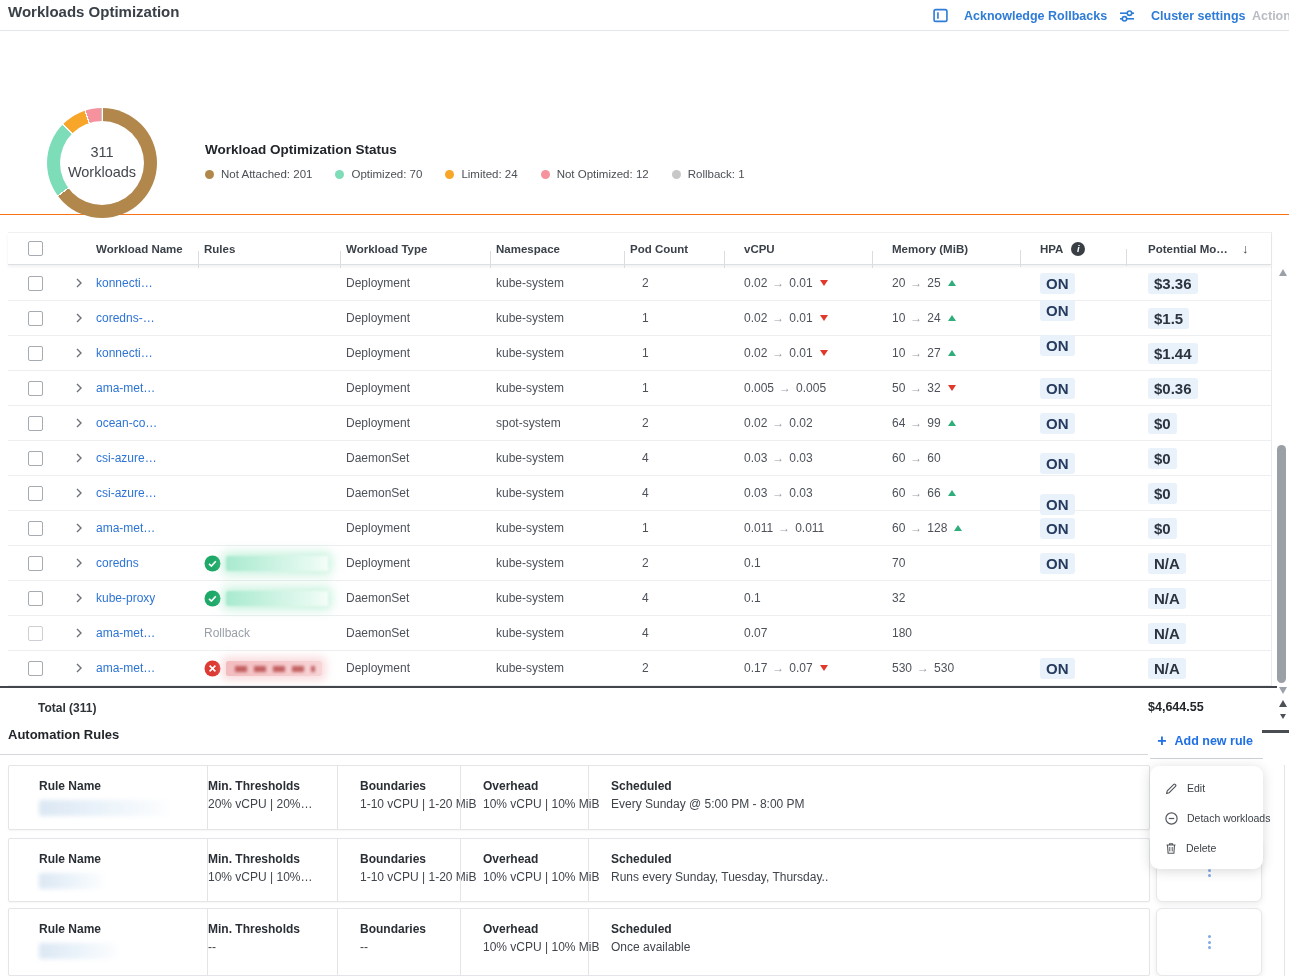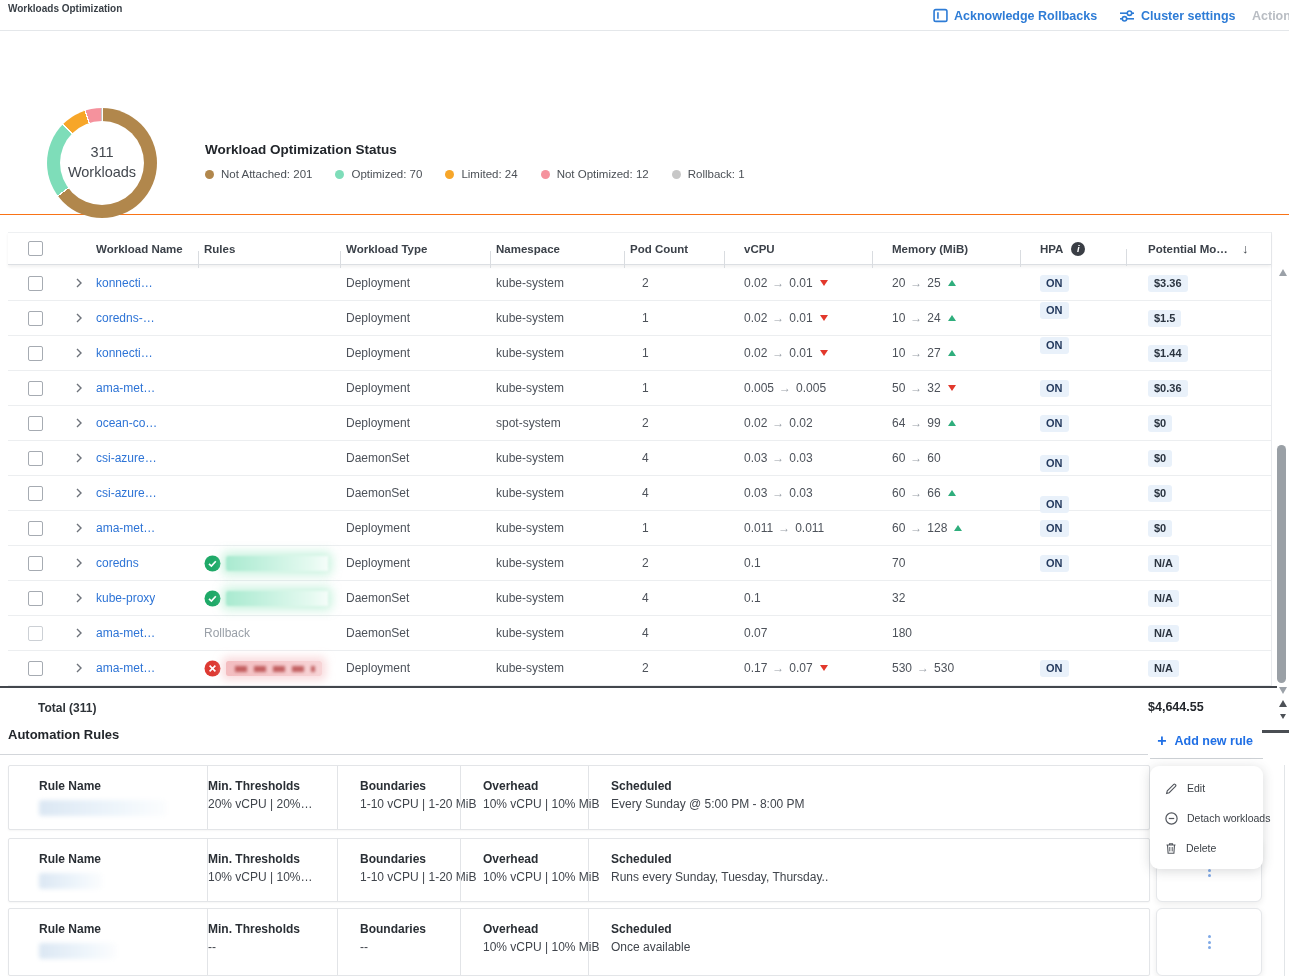--- a/index.html
+++ b/index.html
@@ -3,22 +3,22 @@
 <meta charset="utf-8">
 <style>
   * { margin:0; padding:0; box-sizing:border-box; }
   html,body { width:1289px; height:976px; }
   body {
     position:relative; overflow:hidden; background:#fff;
     font-family:"Liberation Sans", sans-serif; color:#42474e;
   }
   
   .topbar { position:absolute; top:0; left:0; width:1289px; height:31px; background:#fff; border-bottom:1px solid #e4e7ea; }
-  .page-title { position:absolute; left:8px; top:3px; font-size:10px; font-weight:bold; color:#3a4047; }
-  .top-act { position:absolute; top:0; height:31px; display:flex; align-items:center; gap:6px; font-size:12.5px; font-weight:bold; color:#2e7cd6; cursor:pointer; white-space:nowrap; }
+  .page-title { position:absolute; left:8px; top:3px; font-size:15px; font-weight:bold; color:#3a4047; }
+  .top-act { position:absolute; top:0; height:31px; display:flex; align-items:center; gap:16px; font-size:12.5px; font-weight:bold; color:#2e7cd6; cursor:pointer; white-space:nowrap; }
   .top-act.disabled { color:#b9bdc3; }
   .act-ack { left:933px; } .act-cluster { left:1119px; } .act-actions { left:1252px; }
   
   .summary { position:absolute; top:32px; left:0; width:1289px; height:183px; background:#fff; border-bottom:1px solid #f97316; }
   .donut { position:absolute; left:47px; top:76px; width:110px; height:110px; border-radius:50%; }
   .donut::after { content:""; position:absolute; inset:13px; background:#fff; border-radius:50%; }
   .donut-center { position:absolute; left:47px; top:76px; width:110px; height:110px; display:flex; flex-direction:column; align-items:center; justify-content:center; z-index:2; font-size:14.5px; color:#42474e; line-height:1.35; }
   .legend-title { position:absolute; left:205px; top:110px; font-size:13.5px; font-weight:bold; color:#22262b; }
   .legend-row { position:absolute; left:205px; top:136px; display:flex; gap:23px; align-items:center; }
   .legend-item { display:flex; align-items:center; gap:7px; font-size:11.5px; color:#4b5056; }
@@ -47,21 +47,21 @@
   .pill { display:inline-block; height:15px; border-radius:2px; }
   .pill-green { width:102px; background:linear-gradient(90deg,#a9ead0,#e6faf1 85%,#f6fdfa); box-shadow:0 0 10px 4px rgba(150,232,192,.5); filter:blur(1.2px); }
   .pill-red { width:96px; background:linear-gradient(90deg,#f3bdc0,#f7d4d6); box-shadow:0 0 9px 4px rgba(244,190,193,.55); position:relative; overflow:hidden; filter:blur(.6px); }
   .pill-red .smudge { position:absolute; left:9px; right:7px; top:5px; height:6px;
     background:repeating-linear-gradient(90deg,rgba(167,40,40,.65) 0 12px,rgba(167,40,40,0) 12px 19px); filter:blur(1.5px); }
   .mv { white-space:nowrap; }
   .marrow { color:#9aa0a8; margin:0 5px; font-size:12px; }
   .tri { width:0; height:0; display:inline-block; margin-left:7px; }
   .tri.up { border-left:4.5px solid transparent; border-right:4.5px solid transparent; border-bottom:6.5px solid #2fae7c; }
   .tri.down { border-left:4.5px solid transparent; border-right:4.5px solid transparent; border-top:6.5px solid #e2382c; }
-  .badge { background:#e9f1fa; color:#243a5e; font-weight:bold; font-size:11px; padding:3px 6px; border-radius:3px; line-height:1; }
+  .badge { background:#e9f1fa; color:#243a5e; font-weight:bold; font-size:15px; padding:3px 6px; border-radius:3px; line-height:1; }
   .badge.money { color:#2b3440; }
   .total-row { position:absolute; top:686px; left:0; width:1277px; height:41px; border-top:2px solid #43474d; background:#fff;
     display:grid; grid-template-columns:1fr; align-items:center; z-index:2; }
   .total-label { position:absolute; left:38px; top:13px; font-size:12px; font-weight:bold; color:#2e3338; }
   .total-value { position:absolute; left:1148px; top:12px; font-size:12.5px; font-weight:bold; color:#22262b; }
   .table-right-line { position:absolute; left:1271px; top:232px; height:454px; width:1px; background:#e9ebee; }
   
   .sarr { position:absolute; width:0; height:0; }
   .sarr.up-light { left:1279px; top:269px; border-left:4.5px solid transparent; border-right:4.5px solid transparent; border-bottom:7px solid #9ba1a8; }
   .sarr.down-light { left:1279px; top:687px; border-left:4.5px solid transparent; border-right:4.5px solid transparent; border-top:7px solid #9ba1a8; }

